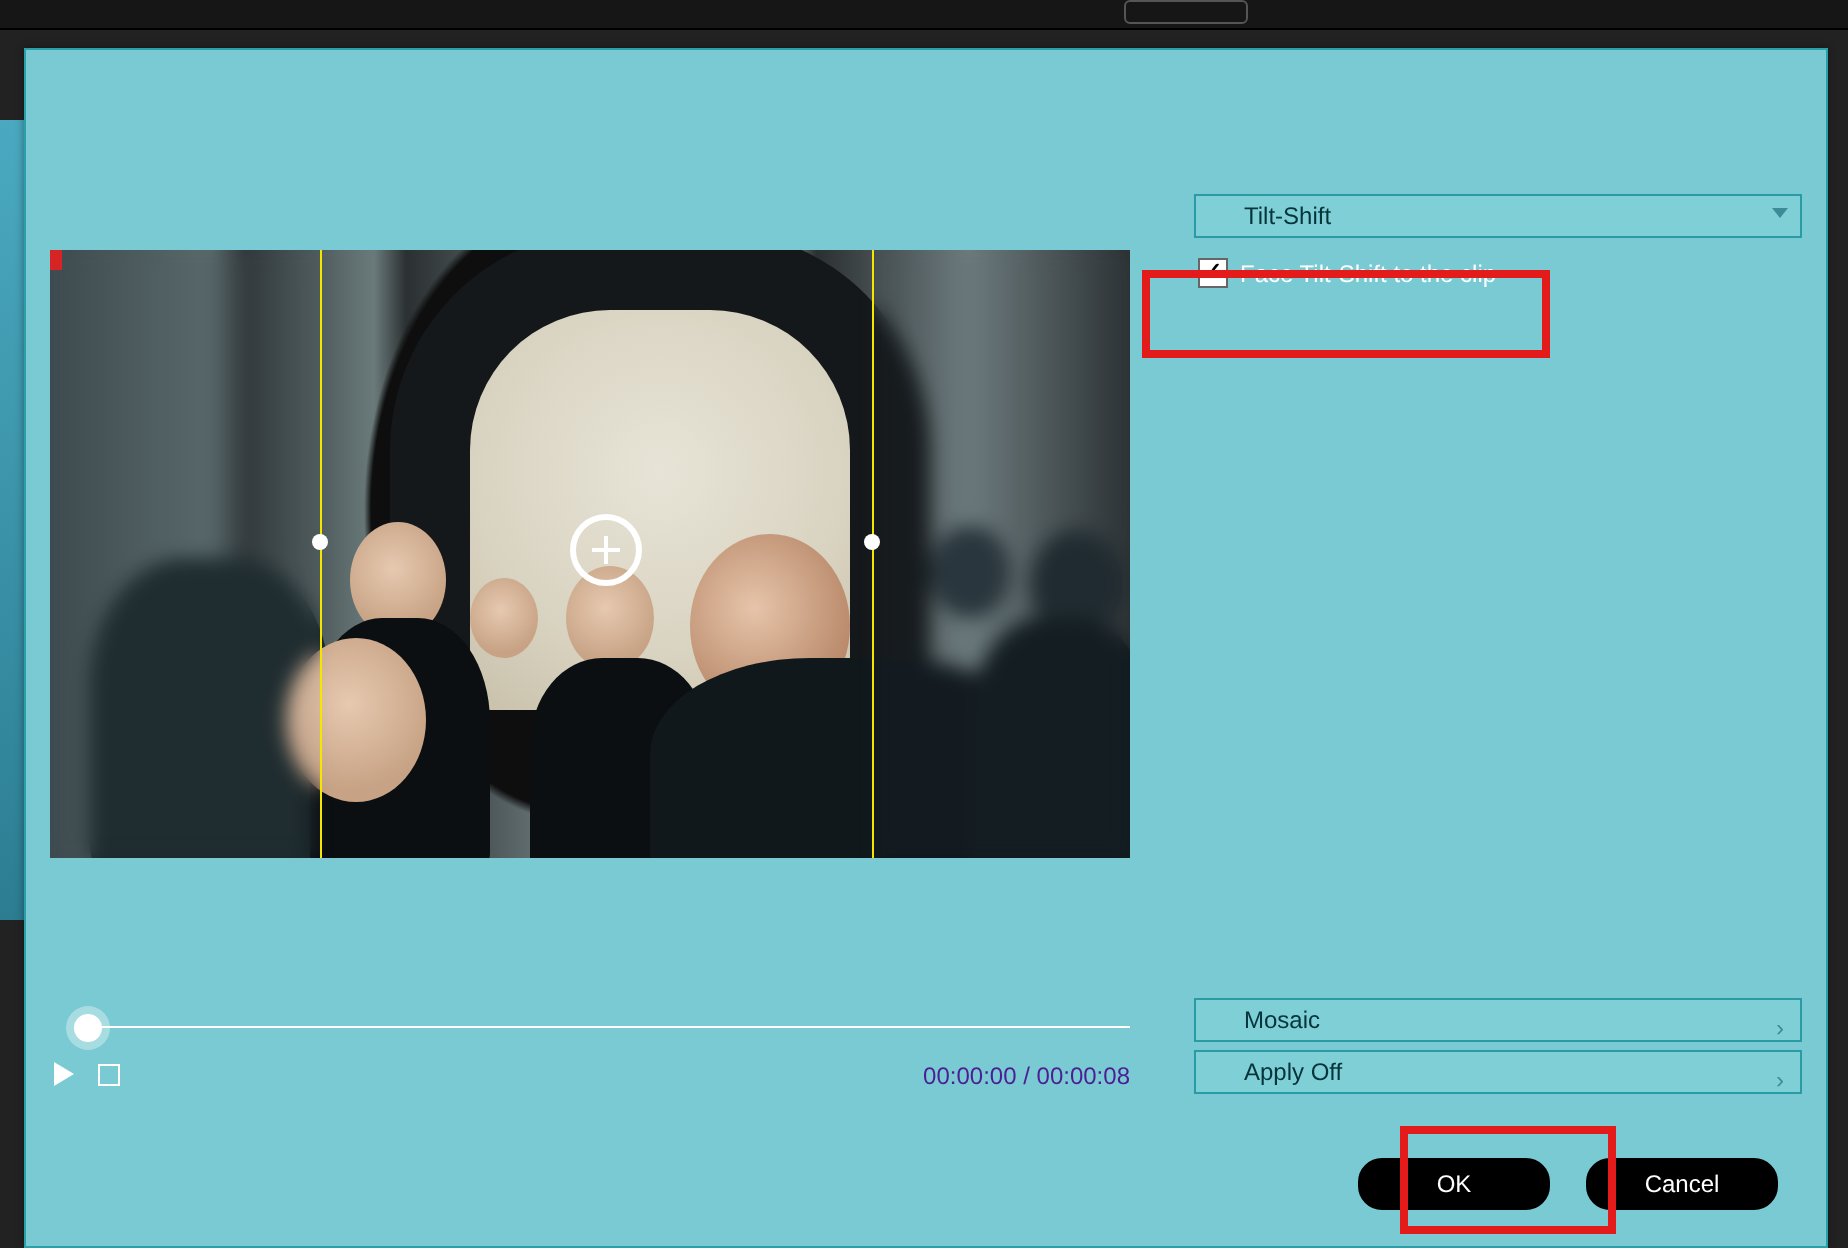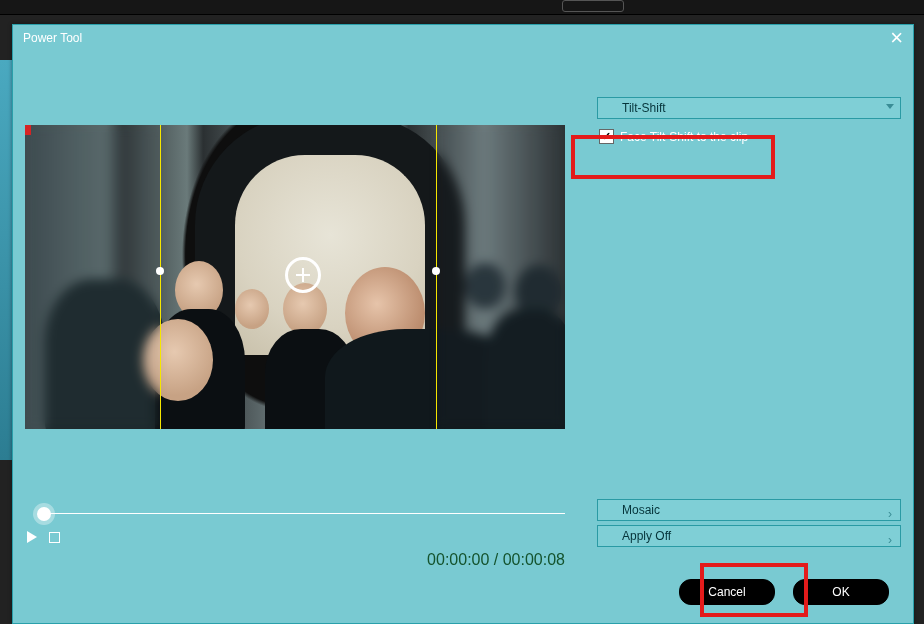--- a/index.html
+++ b/index.html
@@ -36,21 +36,21 @@
   .center-handle::before{width:14px;height:2px}
   .center-handle::after{width:2px;height:14px}
   .red-edge{position:absolute;left:0;top:0;width:6px;height:10px;background:#d62424}
   
   .seek{position:absolute;left:12px;top:456px;width:540px}
   .seek-track{position:absolute;left:18px;right:0;top:6px;height:1px;background:#fff}
   .seek-knob{position:absolute;left:12px;top:0;width:14px;height:14px;border-radius:50%;background:#fff;box-shadow:0 0 0 4px rgba(255,255,255,.35)}
   .play-ctrls{position:absolute;left:14px;top:480px;display:flex;gap:12px;align-items:center}
   .play-btn{width:0;height:0;border-left:10px solid #fff;border-top:6px solid transparent;border-bottom:6px solid transparent}
   .stop-btn{width:9px;height:9px;border:1px solid #fff}
-  .timecode{position:absolute;right:348px;top:500px;color:#14532d;font-size:16px}
+  .timecode{position:absolute;right:348px;top:480px;color:#4c1d95;font-size:12px}
   
   .right{position:absolute;right:12px;top:46px;width:304px}
   .dd{height:20px;border:1px solid #2a9aa4;background:#7fcfd6;color:#05343a;padding:0 24px;line-height:20px;position:relative;margin-bottom:4px;cursor:pointer}
   .dd .chev{position:absolute;right:6px;top:6px;width:0;height:0;border-left:4px solid transparent;border-right:4px solid transparent;border-top:5px solid #3a8d96}
   .dd .arrow-r{position:absolute;right:8px;top:4px;color:#3a8d96;font-size:12px}
   .chk-row{display:flex;align-items:center;gap:6px;margin-top:6px;padding:4px 2px}
   .chk{width:13px;height:13px;background:#fff;border:1px solid #666;display:flex;align-items:center;justify-content:center;color:#000;font-size:11px;line-height:11px}
   .chk::after{content:"✓";color:#000;font-weight:bold}
   .chk-row span{color:#fff}
   .red-box-1{position:absolute;right:138px;top:84px;width:196px;height:36px;border:4px solid #e31b1b;pointer-events:none}
@@ -64,24 +64,20 @@
 
 <div class="backdrop">
   <div class="dark-top">
     <div class="search-pill"></div>
   </div>
   <div class="left-strip"></div>
 </div>
 
 <div class="dialog">
 
-  <div class="titlebar">
-    <span>Power Tool</span>
-    <span class="close">×</span>
-  </div>
 
   <div class="body">
 
     <div class="preview-wrap">
       <div class="preview">
         <div class="bg"></div>
         <div class="arch"></div>
         <div class="crowd">
 
           <div class="body-sil" style="left:20px;bottom:-10px;width:120px;height:160px;background:#1d2a2d"></div>
@@ -139,24 +135,24 @@
         <span class="arrow-r">›</span>
       </div>
       <div class="dd">
         <span>Apply Off</span>
         <span class="arrow-r">›</span>
       </div>
     </div>
 
     <div class="btns">
       <div class="pill">
-          <span>Cancel</span>
+          <span>OK</span>
         </div>
       <div class="pill">
-          <span>OK</span>
+          <span>Cancel</span>
         </div>
     </div>
 
     <div class="red-box-1"></div>
     <div class="red-box-2"></div>
 
   </div>
 </div>
 
 </body></html>

